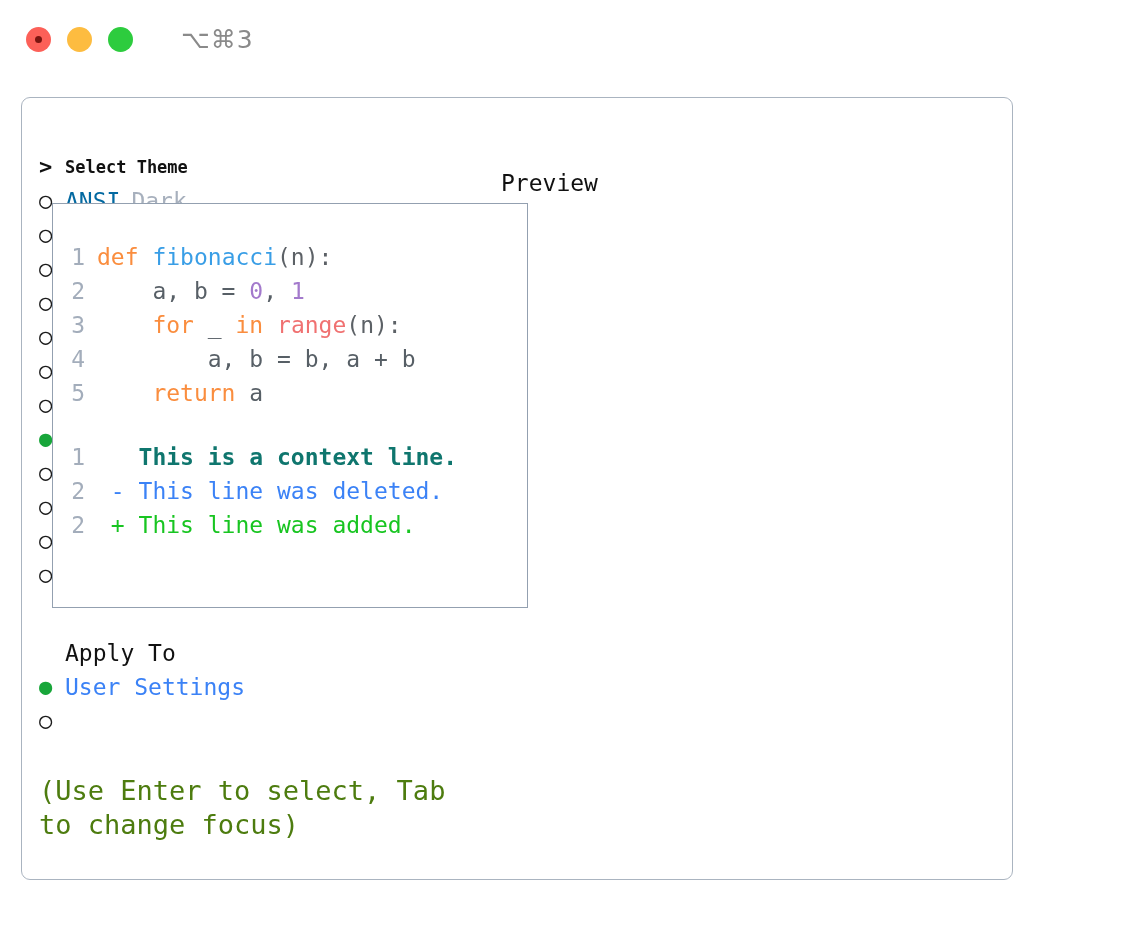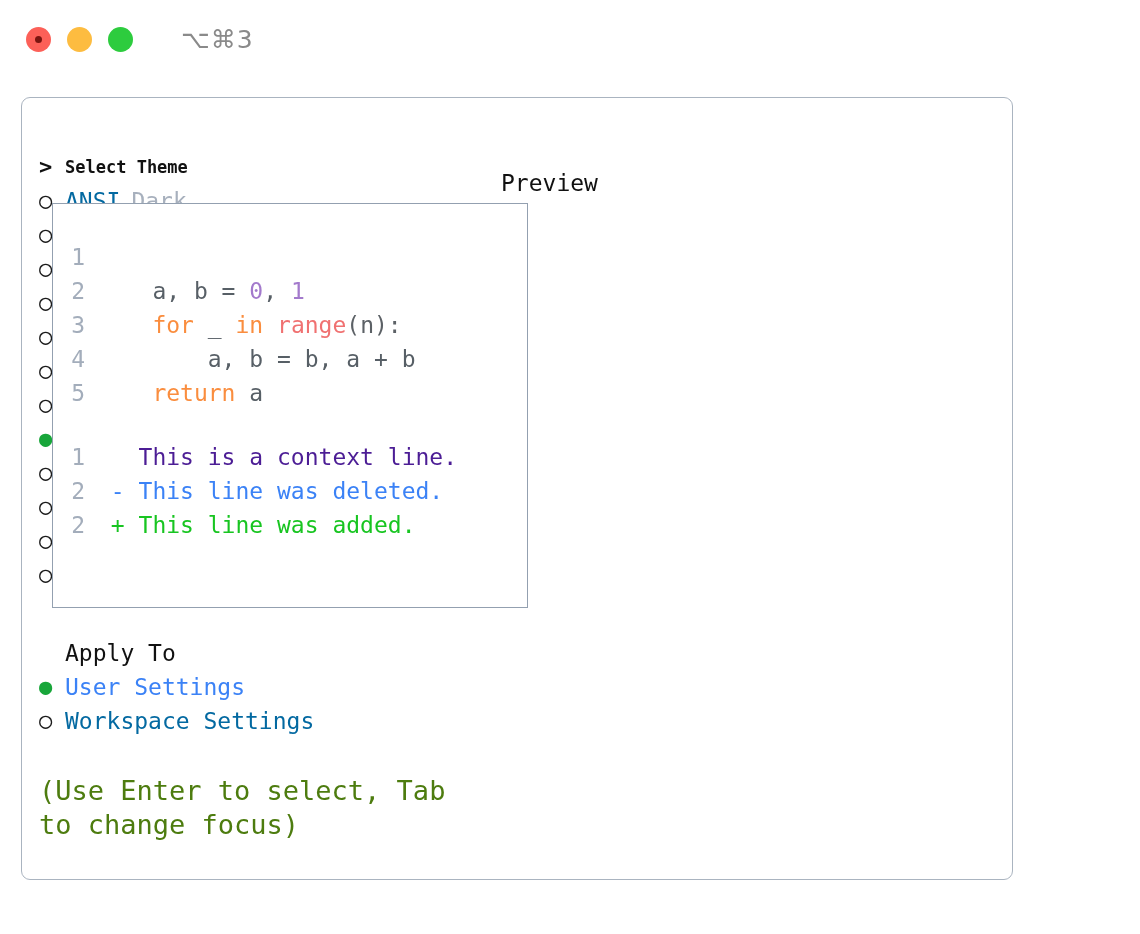--- a/index.html
+++ b/index.html
@@ -181,21 +181,21 @@
 
   .tok-kw      { color: #fa8d3e; }
   .tok-fn      { color: #399ee6; }
   .tok-builtin { color: #f07171; text-align: right; }
   .tok-num     { color: #a37acc; }
   .tok-plain   { color: #575f66; }
   .tok-punct   { color: #5c6166; }
 
   .gap-line { height: 30px; }
 
-  .diff-ctx { color: #4c1d95; }
+  .diff-ctx { color: #0f766e; font-weight: bold; }
   .diff-del { color: #3b82f6; }
   .diff-add { color: #18c521; }
 </style>
 </head>
 <body>
 
 <div class="window">
 
   <div class="titlebar">
     <div class="lights">
@@ -232,35 +232,35 @@
 
       <div class="spacer-lg"></div>
 
       <div class="row">
         <span class="marker blank">○</span>
         <span class="label group-title">Apply To</span>
       </div>
 
       <div id="apply-list">
           <div class="row"><span class="marker selected">●</span><span class="label is-selected">User Settings</span></div>
-          <div class="row"><span class="marker unselected">○</span><span class="label">Workspace Settings</span></div>
+          <div class="row"><span class="marker unselected">○</span></div>
         </div>
 
       <div class="spacer-md"></div>
 
       <div class="hint">(Use Enter to select, Tab to change focus)</div>
     </div>
 
     <div class="right-col">
       <div class="preview-title">Preview</div>
     </div>
 
     <div class="preview-box">
       <div id="code-block">
-          <div class="code-line"><span class="lineno">1</span></div>
+          <div class="code-line"><span class="lineno">1</span><span class="codetext"><span class="tok-kw">def </span><span class="tok-fn">fibonacci</span><span class="tok-punct">(n):</span></span></div>
           <div class="code-line"><span class="lineno">2</span><span class="codetext"><span class="tok-plain">    a, b = </span><span class="tok-num">0</span><span class="tok-plain">, </span><span class="tok-num">1</span></span></div>
           <div class="code-line"><span class="lineno">3</span><span class="codetext"><span class="tok-kw">    for </span><span class="tok-plain">_ </span><span class="tok-kw">in </span><span class="tok-builtin">range</span><span class="tok-punct">(n):</span></span></div>
           <div class="code-line"><span class="lineno">4</span><span class="codetext"><span class="tok-plain">        a, b = b, a + b</span></span></div>
           <div class="code-line"><span class="lineno">5</span><span class="codetext"><span class="tok-kw">    return </span><span class="tok-plain">a</span></span></div>
         </div>
       <div class="gap-line"></div>
       <div id="diff-block">
           <div class="code-line"><span class="lineno">1</span><span class="codetext diff-ctx">   This is a context line.</span></div>
           <div class="code-line"><span class="lineno">2</span><span class="codetext diff-del"> - This line was deleted.</span></div>
           <div class="code-line"><span class="lineno">2</span><span class="codetext diff-add"> + This line was added.</span></div>

